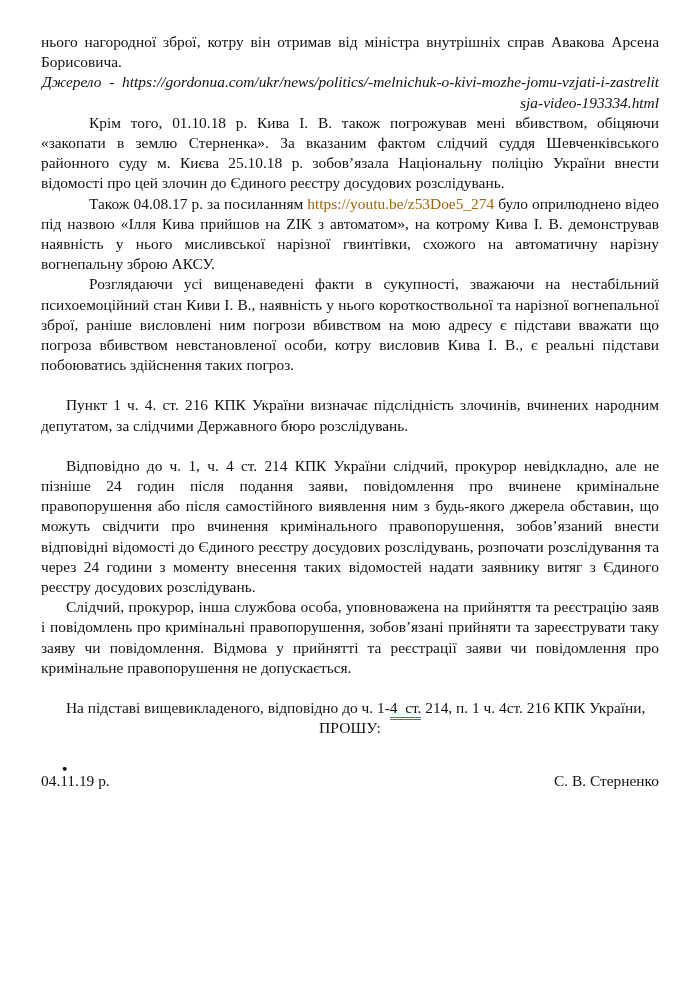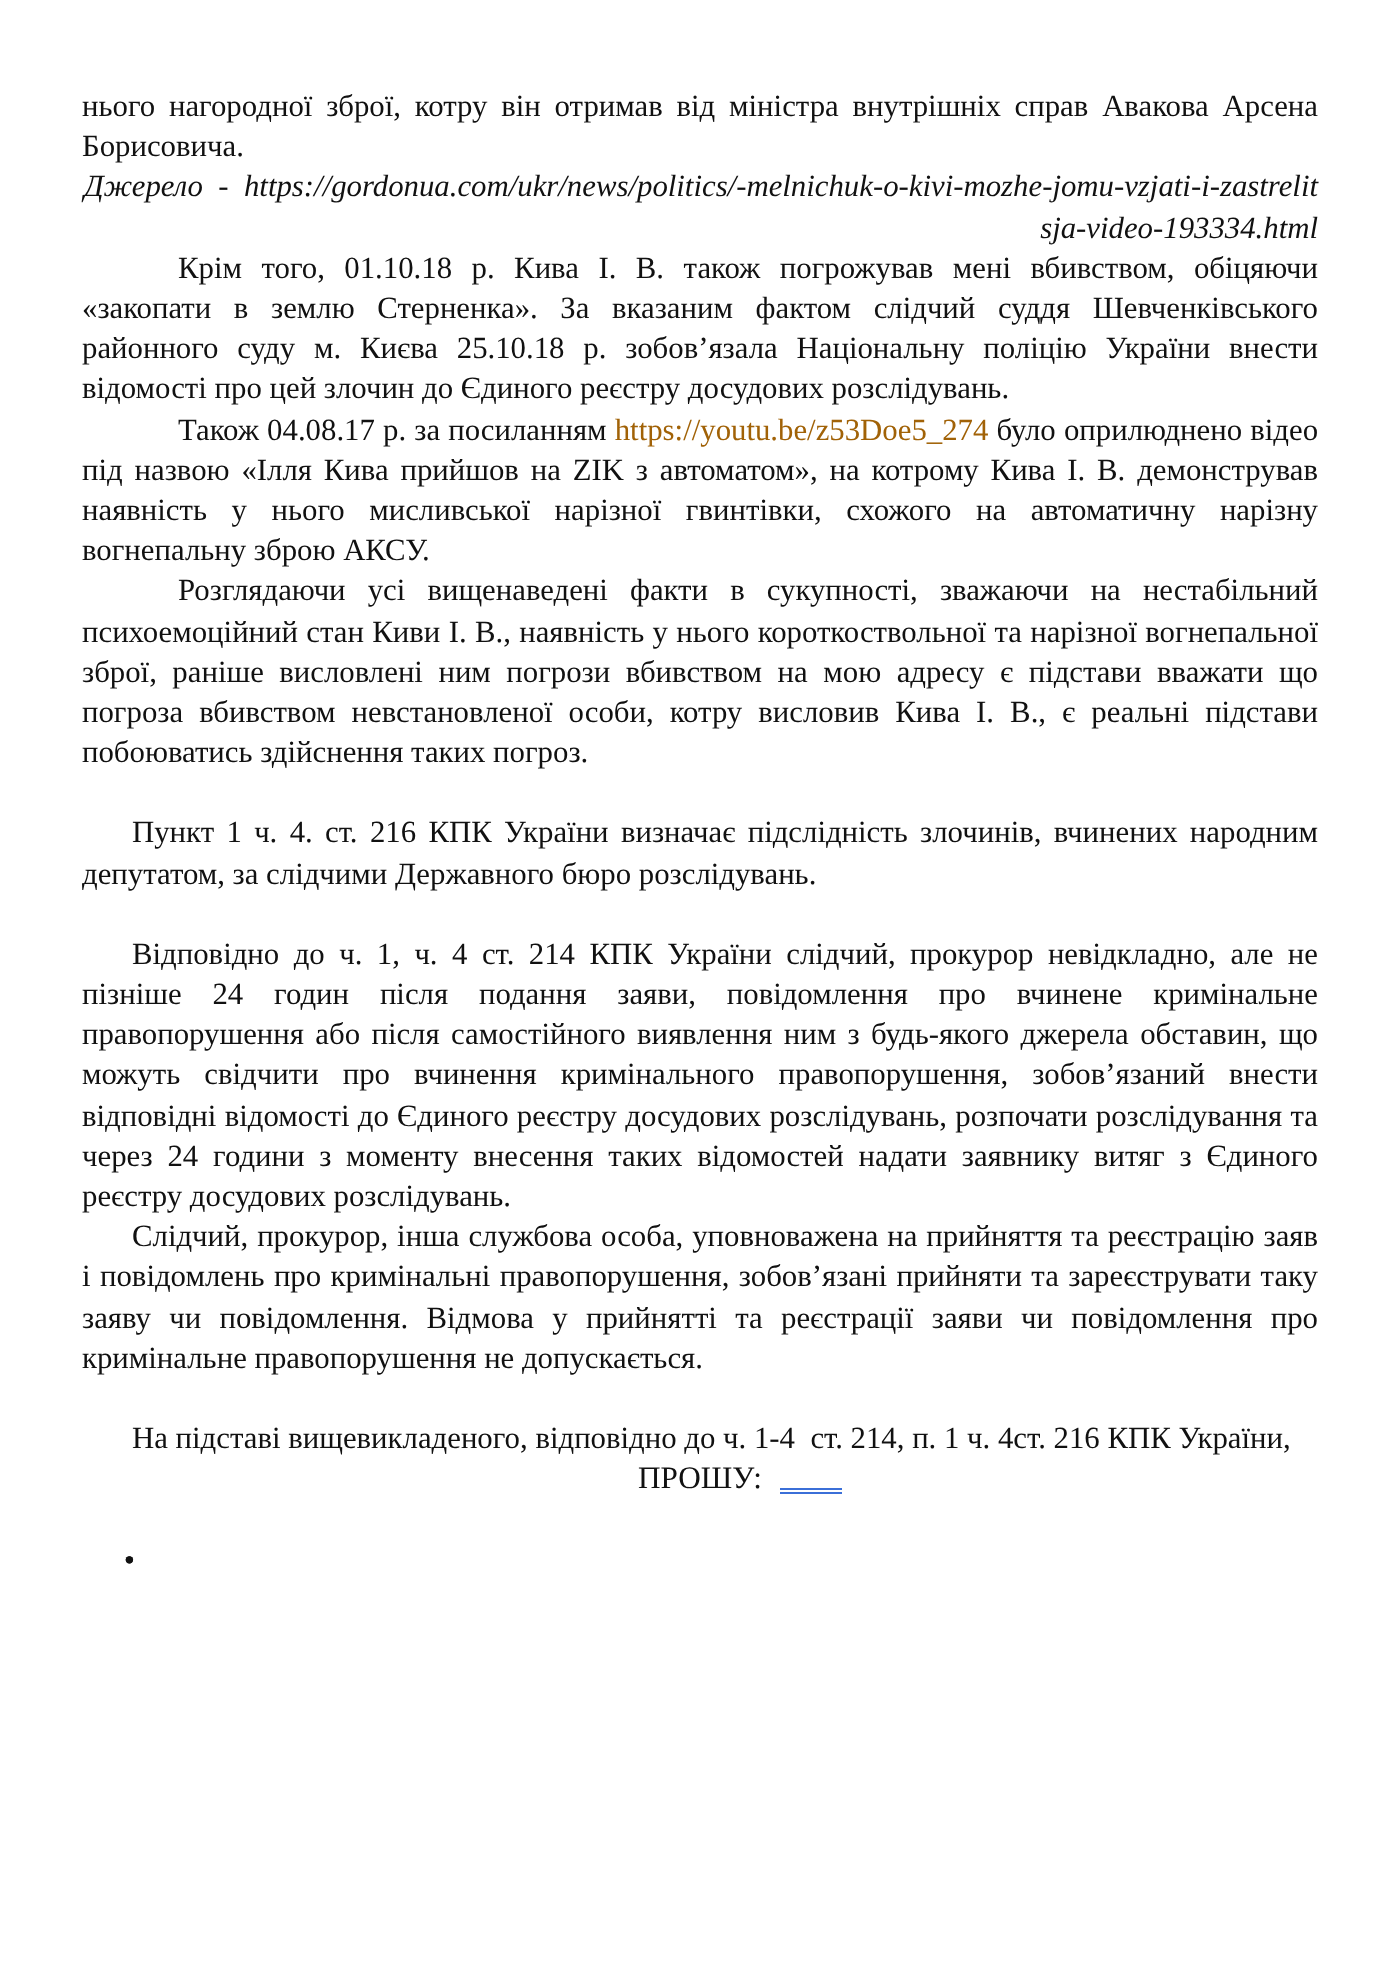--- a/index.html
+++ b/index.html
@@ -1,33 +1,33 @@
 <!DOCTYPE html>
 <html><head>
 <meta charset="utf-8">
 <style>
   html, body { margin: 0; padding: 0; background: #ffffff; }
   body {
     width: 700px; height: 992px; position: relative; overflow: hidden;
     font-family: "Liberation Serif", "DejaVu Serif", serif;
     color: #111111; font-size: 15.4px; line-height: 20.2px;
   }
-  .page { position: absolute; left: 41px; top: 44px; width: 618px; }
+  .page { position: absolute; left: 41px; top: 32px; width: 618px; }
   p { margin: 0; text-align: justify; }
   .indent-lg { text-indent: 48px; }
   .indent-sm { text-indent: 25px; }
   .link { color: #a16207; }
   .bold { font-weight: bold; }
   .gap-lg { margin-top: 20px; }
   .title { text-align: center; font-weight: normal; margin-top: 0; font-size: 15.6px; }
   ul.requests { list-style: none; margin: 20px 0 0 0; padding: 0; }
   ul.requests li { position: relative; padding-left: 49px; text-align: justify; margin-bottom: 20px; }
   ul.requests li .bullet { position: absolute; left: 21px; top: 0; }
   .sig-row { display: flex; justify-content: space-between; margin-top: 32px; }
-  .dbl-underline { border-bottom: 3px double #3b6fd8; padding-bottom: 16px; }
+  .dbl-underline { border-bottom: 3px double #3b6fd8; padding-bottom: 1px; }
 </style>
 </head>
 <body>
 
 <div class="page">
 
   <p>нього нагородної зброї, котру він отримав від міністра внутрішніх справ Авакова Арсена Борисовича.</p>
 
   <p style="text-align:right;font-style:italic;">
     <span style="white-space:pre;">Джерело  -  </span><span style="word-break:break-all;">https://gordonua.com/ukr/news/politics/-melnichuk-o-kivi-mozhe-jomu-vzjati-i-zastrelitsja-video-193334.html</span>
@@ -56,14 +56,18 @@
 
   <ul class="requests">
     <li>
       <span class="bullet">•</span>
     </li>
     <li>
       <span class="bullet">•</span>
     </li>
   </ul>
 
+  <div class="sig-row">
+    <span>04.11.19 р.</span>
+    <span>С. В. Стерненко</span>
+  </div>
 
 </div>
 
 </body></html>

